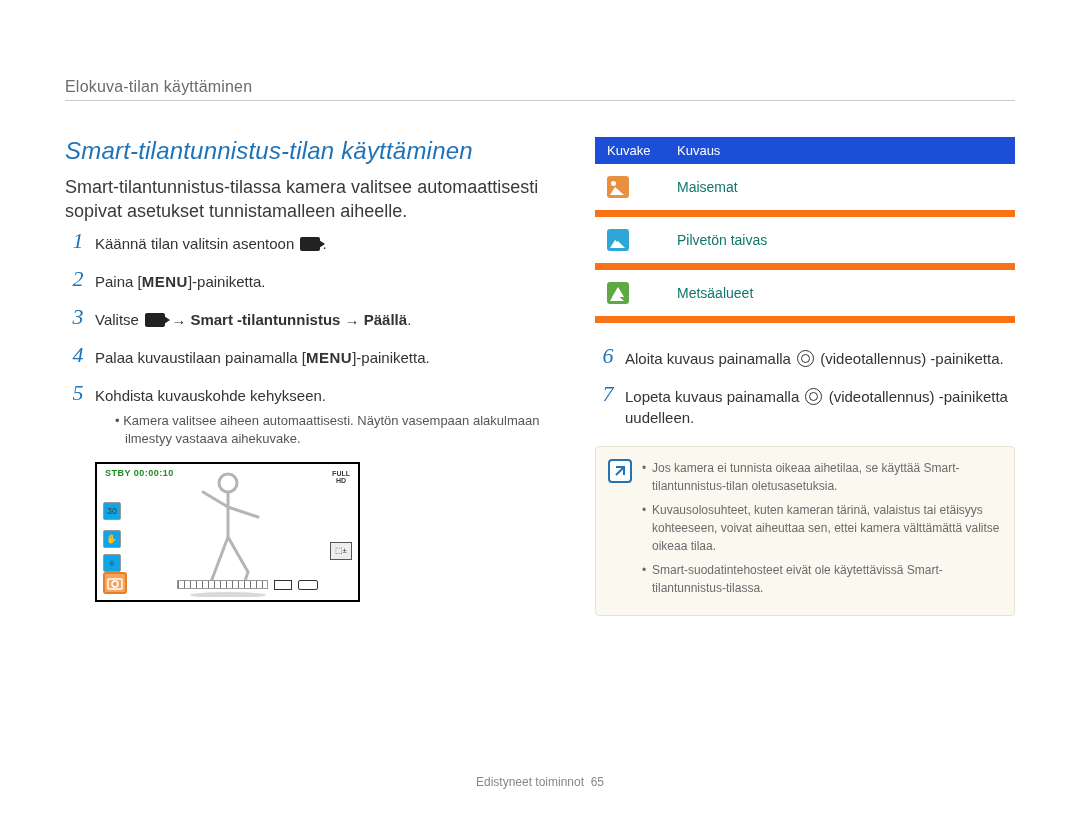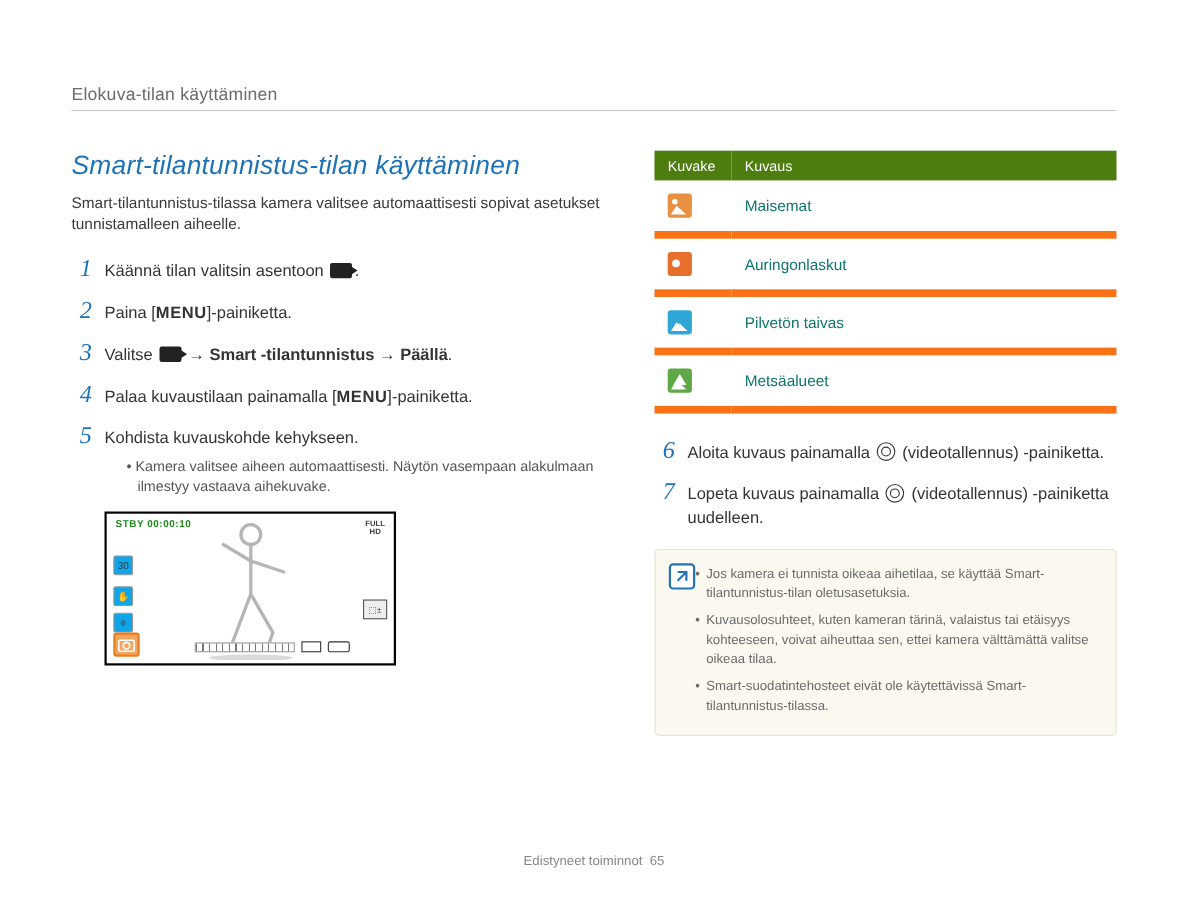--- a/index.html
+++ b/index.html
@@ -39,24 +39,24 @@
     }
     .section-title {
       color: #1e73b8;
       font-size: 24px;
       font-weight: 400;
       margin-bottom: 10px;
       letter-spacing: 0.2px;
       font-style: italic;
     }
     .intro {
-      font-size: 14px;
+      font-size: 18px;
       color: #3a3a3a;
       line-height: 1.35;
-      margin-bottom: 20px;
+      margin-bottom: 6px;
     }
     .steps {
       list-style: none;
     }
     .step {
       display: flex;
       align-items: flex-start;
       margin-bottom: 14px;
       font-size: 15px;
       color: #333;
@@ -215,21 +215,21 @@
     }
 
     
     .icon-table {
       width: 100%;
       border-collapse: collapse;
       font-size: 14px;
       margin-bottom: 22px;
     }
     .icon-table th {
-      background: #4d7c0f;
+      background: #1d4ed8;
       color: #fff;
       font-weight: 400;
       text-align: left;
       padding: 6px 12px;
       font-size: 13px;
     }
     .icon-table th:first-child {
       width: 70px;
     }
     .icon-table td {
@@ -263,20 +263,21 @@
       border-left:5px solid transparent;border-right:9px solid transparent;border-bottom:8px solid #fff;
     }
 
     .note-box {
       background: #fbf8f0;
       border: 1px solid #e8e2d0;
       border-radius: 4px;
       padding: 12px 14px 12px 12px;
       margin-top: 18px;
       display: flex;
+      gap: 10px;
     }
     .note-icon {
       width: 24px;
       height: 24px;
       flex-shrink: 0;
       border: 2px solid #2573b5;
       border-radius: 4px;
       color: #2573b5;
       display: flex;
       align-items: center;
@@ -408,24 +409,20 @@
             <th>Kuvake</th>
             <th>Kuvaus</th>
           </tr>
         </thead>
         <tbody id="icon-table-body">
             <tr>
               <td><span class="tbl-icon ic-landscape"></span></td>
               <td>Maisemat</td>
             </tr>
             <tr>
-              <td><span class="tbl-icon ic-sunset"></span></td>
-              <td>Auringonlaskut</td>
-            </tr>
-            <tr>
               <td><span class="tbl-icon ic-sky"></span></td>
               <td>Pilvetön taivas</td>
             </tr>
             <tr>
               <td><span class="tbl-icon ic-forest"></span></td>
               <td>Metsäalueet</td>
             </tr>
           </tbody>
       </table>
 

